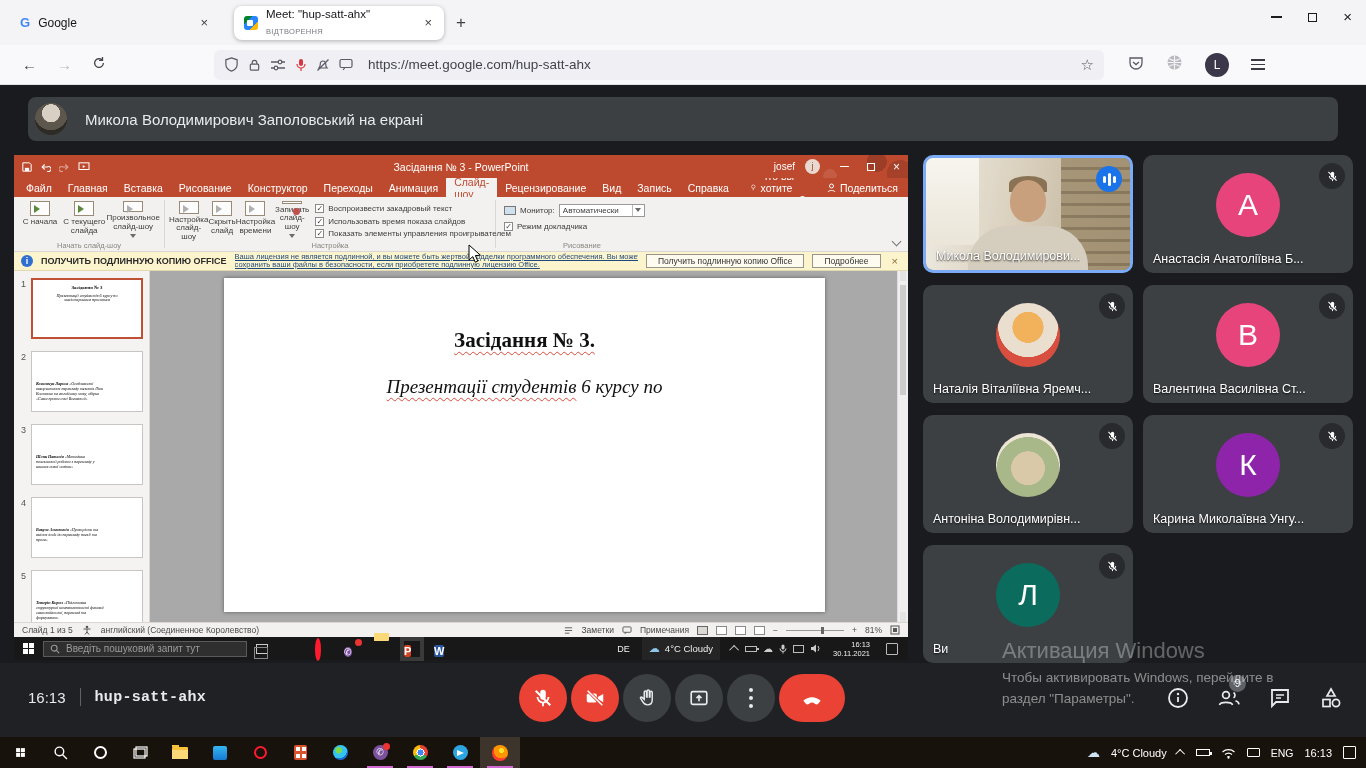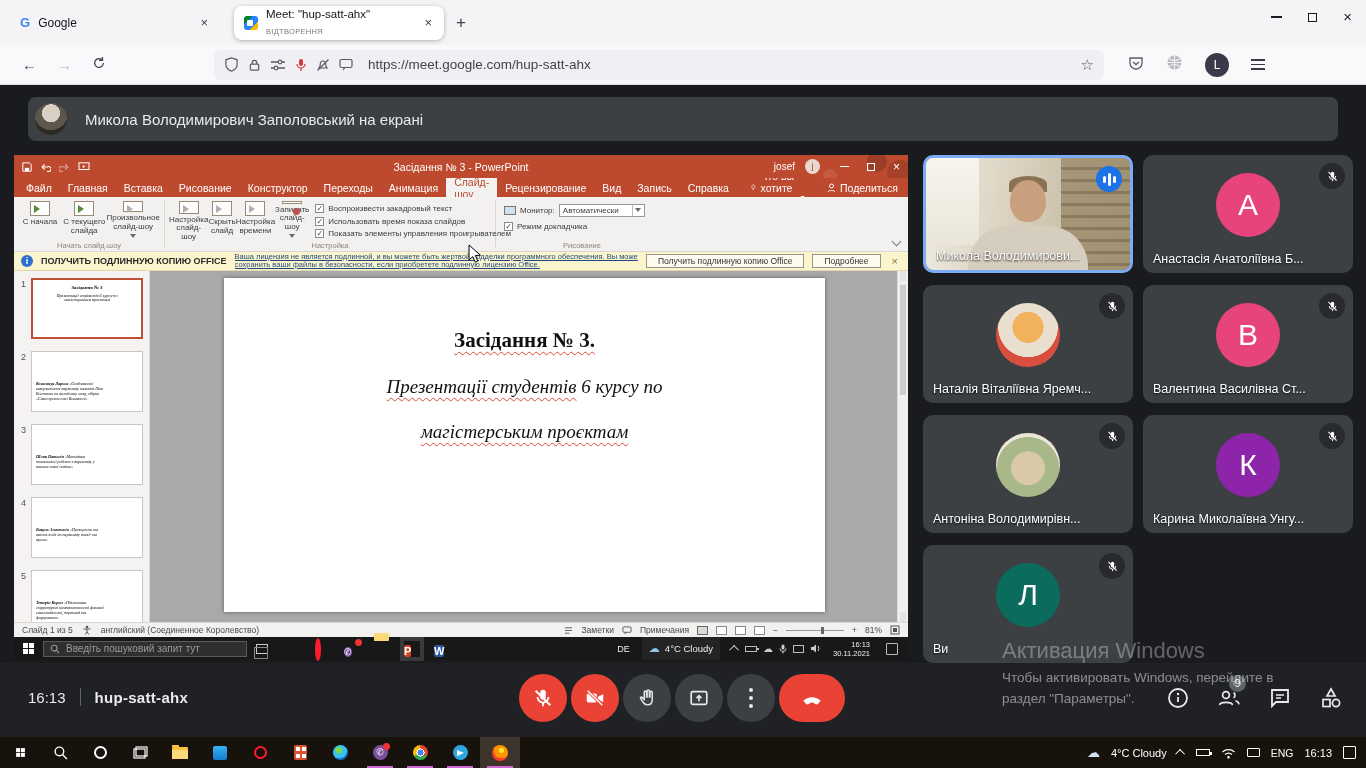--- a/index.html
+++ b/index.html
@@ -174,21 +174,21 @@
 
   
   .wm1 { position:absolute; left:1002px; top:638px; font-size:22px; color:rgba(255,255,255,.32); z-index:40; }
   .wm2 { position:absolute; left:1002px; top:670px; font-size:13.5px; color:rgba(255,255,255,.48); z-index:40; }
   .wm3 { position:absolute; left:1002px; top:691px; font-size:13.5px; color:rgba(255,255,255,.48); z-index:40; }
 
   
   .bottombar { position:absolute; left:0; top:663px; width:1366px; height:74px; background:#202124; z-index:30; }
   .bb-left { position:absolute; left:28px; top:25px; display:flex; align-items:center; gap:14px; color:#e8eaed; font-size:15px; }
   .bb-left .sep { width:1px; height:18px; background:#5f6368; }
-  .bb-left .code { font-weight:bold; letter-spacing:.3px; }
+  .bb-left .code { font-weight:bold; letter-spacing:.3px;font-family:Liberation Mono, monospace; }
   .controls { position:absolute; left:519px; top:11px; display:flex; gap:4px; align-items:center; }
   .cbtn { width:48px; height:48px; border-radius:50%; background:#3c4043; display:flex; align-items:center; justify-content:center; }
   .cbtn.red { background:#ea4335; }
   .cbtn.hang { width:66px; border-radius:24px; }
   .dots { display:flex; flex-direction:column; gap:4px; }
   .dots i { width:4px; height:4px; border-radius:50%; background:#e8eaed; }
   .br-icons { position:absolute; right:22px; top:22px; display:flex; gap:25px; z-index:45; }
   .br-ic { position:relative; width:26px; height:26px; display:flex; align-items:center; justify-content:center; }
   .pbadge { position:absolute; right:-4px; top:-10px; min-width:17px; height:17px; border-radius:50%; background:#5f6368; color:#fff; font-size:10px; display:flex; align-items:center; justify-content:center; }
 
@@ -501,21 +501,20 @@
           <span class="tnum">5</span>
           <div class="tbox mid">
             <div class="tb2"><b class="tt2">Тетерін Кирил</b> <span>«Підготовка структурної компетентності фахової самостійності, переклад та формування»</span></div>
           </div>
         </div>
       </div>
       <div class="stage">
         <div class="slide">
           <div class="s-title"><span class="wavy">Засідання № 3.</span></div>
           <div class="s-line"><span class="wavy">Презентації студентів</span><span> 6 курсу по</span></div>
-          <div class="s-line"><span class="wavy">магістерським проєктам</span></div>
         </div>
         <div class="scroll">
           <span class="ar"></span>
           <span class="th"></span>
           <span class="ar b"></span>
         </div>
       </div>
     </div>
 
     <div class="ppt-status">

